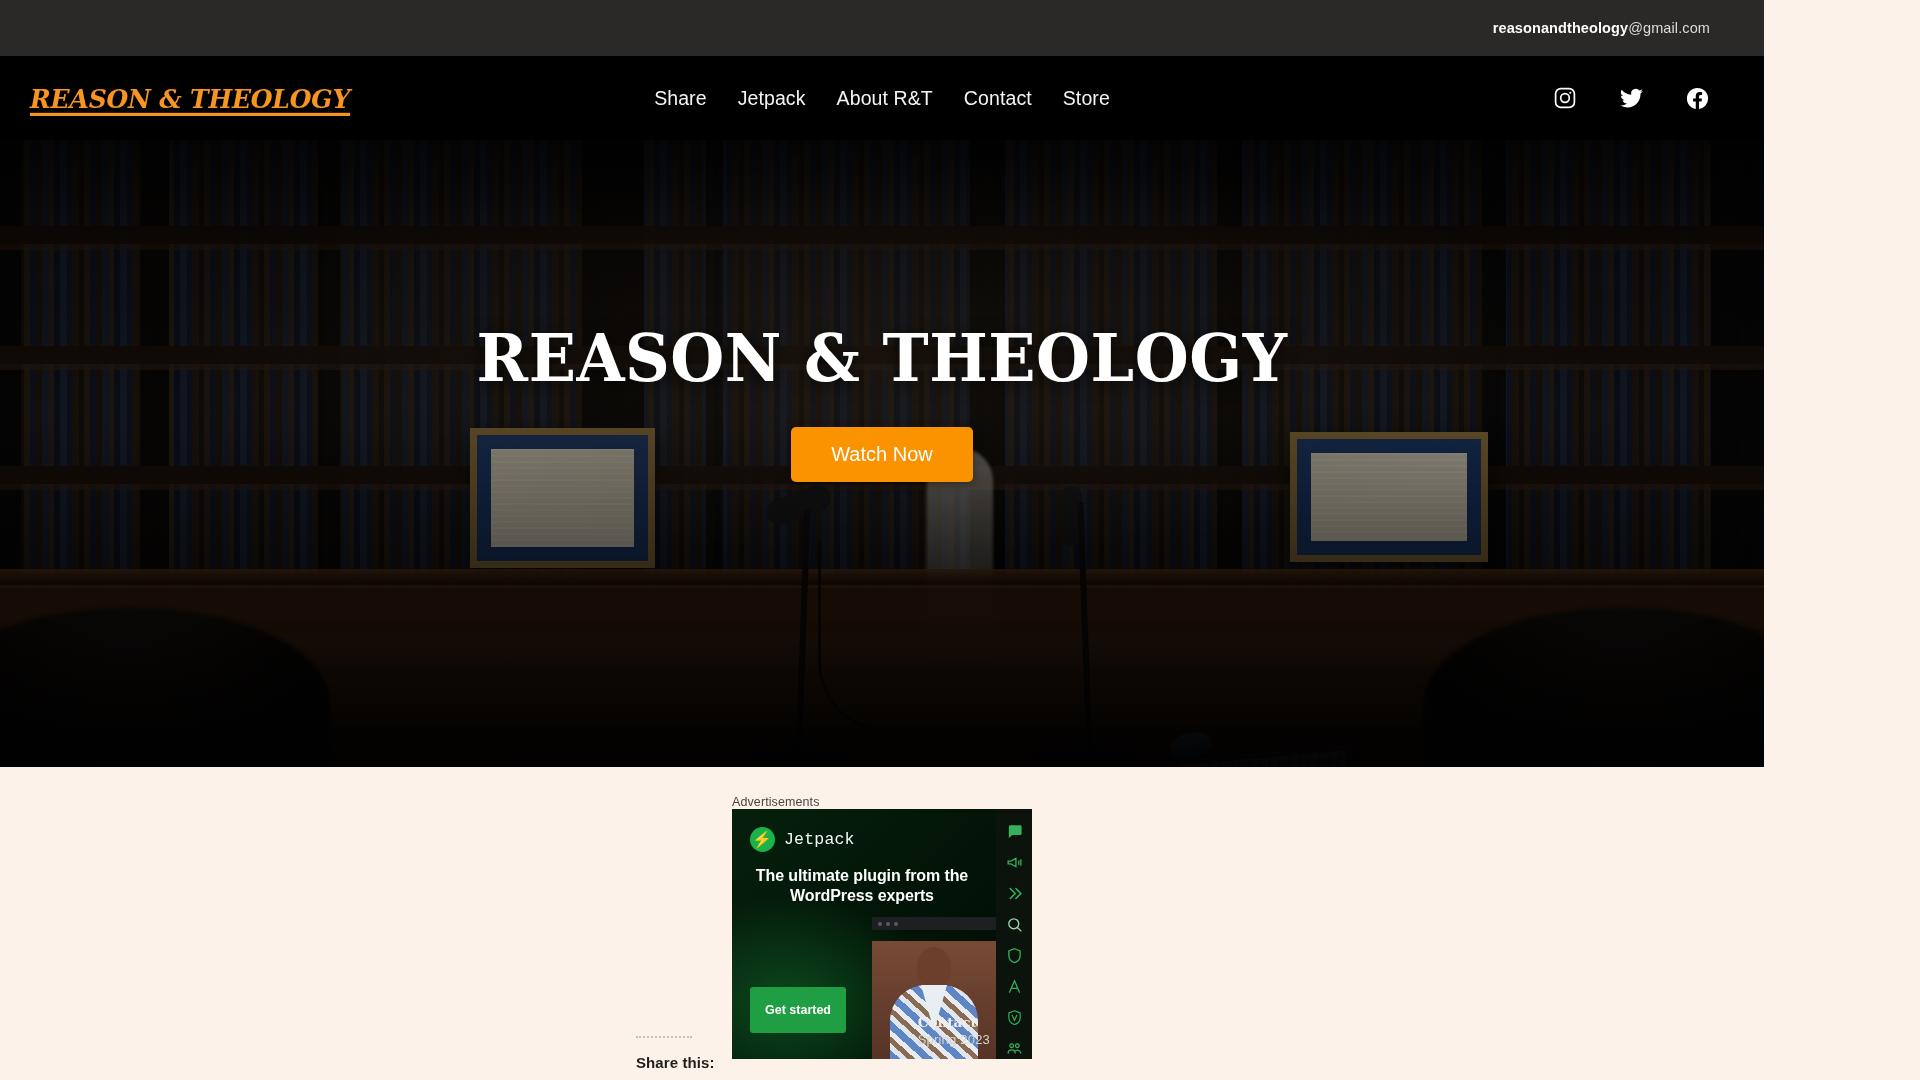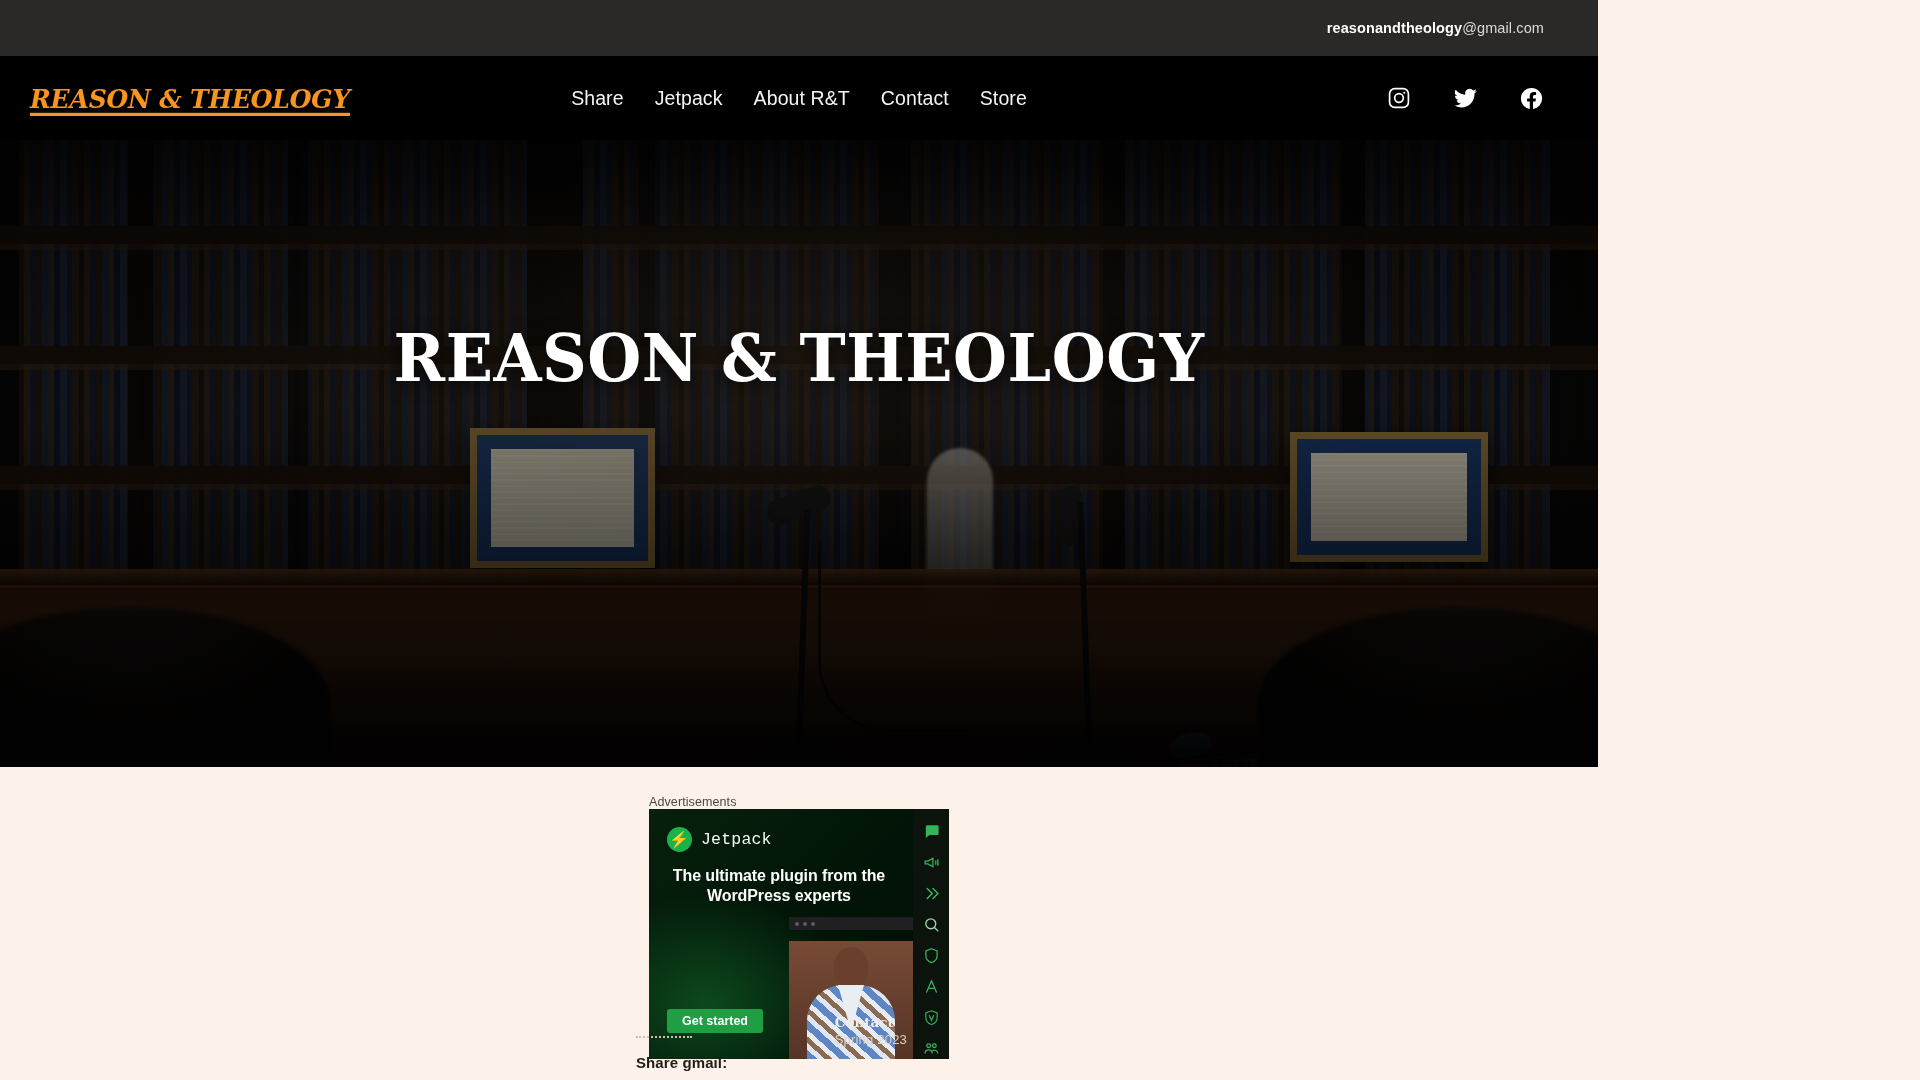--- a/index.html
+++ b/index.html
@@ -12,21 +12,21 @@
   }
 
   body {
     font-family: "Liberation Sans", sans-serif;
     background: #fdf2e9;
     color: #23201e;
     -webkit-font-smoothing: antialiased;
   }
 
   .page {
-    width: 1598px;
+    width: 1764px;
     height: 1080px;
     position: relative;
     overflow: hidden;
     background: #fdf2e9;
   }
 
   
   .utility-bar {
     height: 56px;
     background: #2b2927;
@@ -376,21 +376,21 @@
     font-family: "DejaVu Serif", "Liberation Serif", serif;
     color: #f3efe8; font-size: 13.5px; font-weight: 700; line-height: 1;
   }
   .jp-caption-sub {
     color: #d9d3c9; font-size: 13px; margin-top: 3px; letter-spacing: 0.2px;
   }
   .jp-cta {
     position: absolute; left: 18px; bottom: 26px;
     background: #1f9e44; color: #ffffff;
     font-size: 12.5px; font-weight: 700;
-    padding: 5px 15px; border: none; border-radius: 3px; cursor: pointer;
+    padding: 16px 15px; border: none; border-radius: 3px; cursor: pointer;
     font-family: "Liberation Sans", sans-serif;
   }
   .jp-browser-bar {
     position: absolute; left: 140px; top: 108px; width: 124px; height: 13px;
     background: #1d1f21;
     display: flex; align-items: center; gap: 4px; padding-left: 6px;
   }
   .jp-dot { width: 4px; height: 4px; border-radius: 50%; background: #585c60; }
   .ad-rail {
     width: 36px; height: 250px;
@@ -494,20 +494,21 @@
 
       <div class="chair chair-left"></div>
       <div class="chair chair-right"></div>
 
       <div class="shelf-shadow"></div>
     </div>
     <div class="hero-overlay"></div>
 
     <div class="hero-content">
       <h1 class="hero-title">REASON &amp; THEOLOGY</h1>
+      <button class="hero-cta">Watch Now</button>
     </div>
   </section>
 
   <section class="content-area">
     <div class="ad-block">
       <div class="ad-label">Advertisements</div>
 
       <div class="ad-card">
         <div class="ad-main">
           <div class="jp-brand">
@@ -583,16 +584,16 @@
             </svg>
           </span>
         </div>
 
       </div>
     </div>
   </section>
 
   <div class="share-section">
     <div class="share-divider"></div>
-    <div class="share-heading">Share gmail:</div>
+    <div class="share-heading">Share this:</div>
   </div>
 
 </div>
 
 </body></html>

